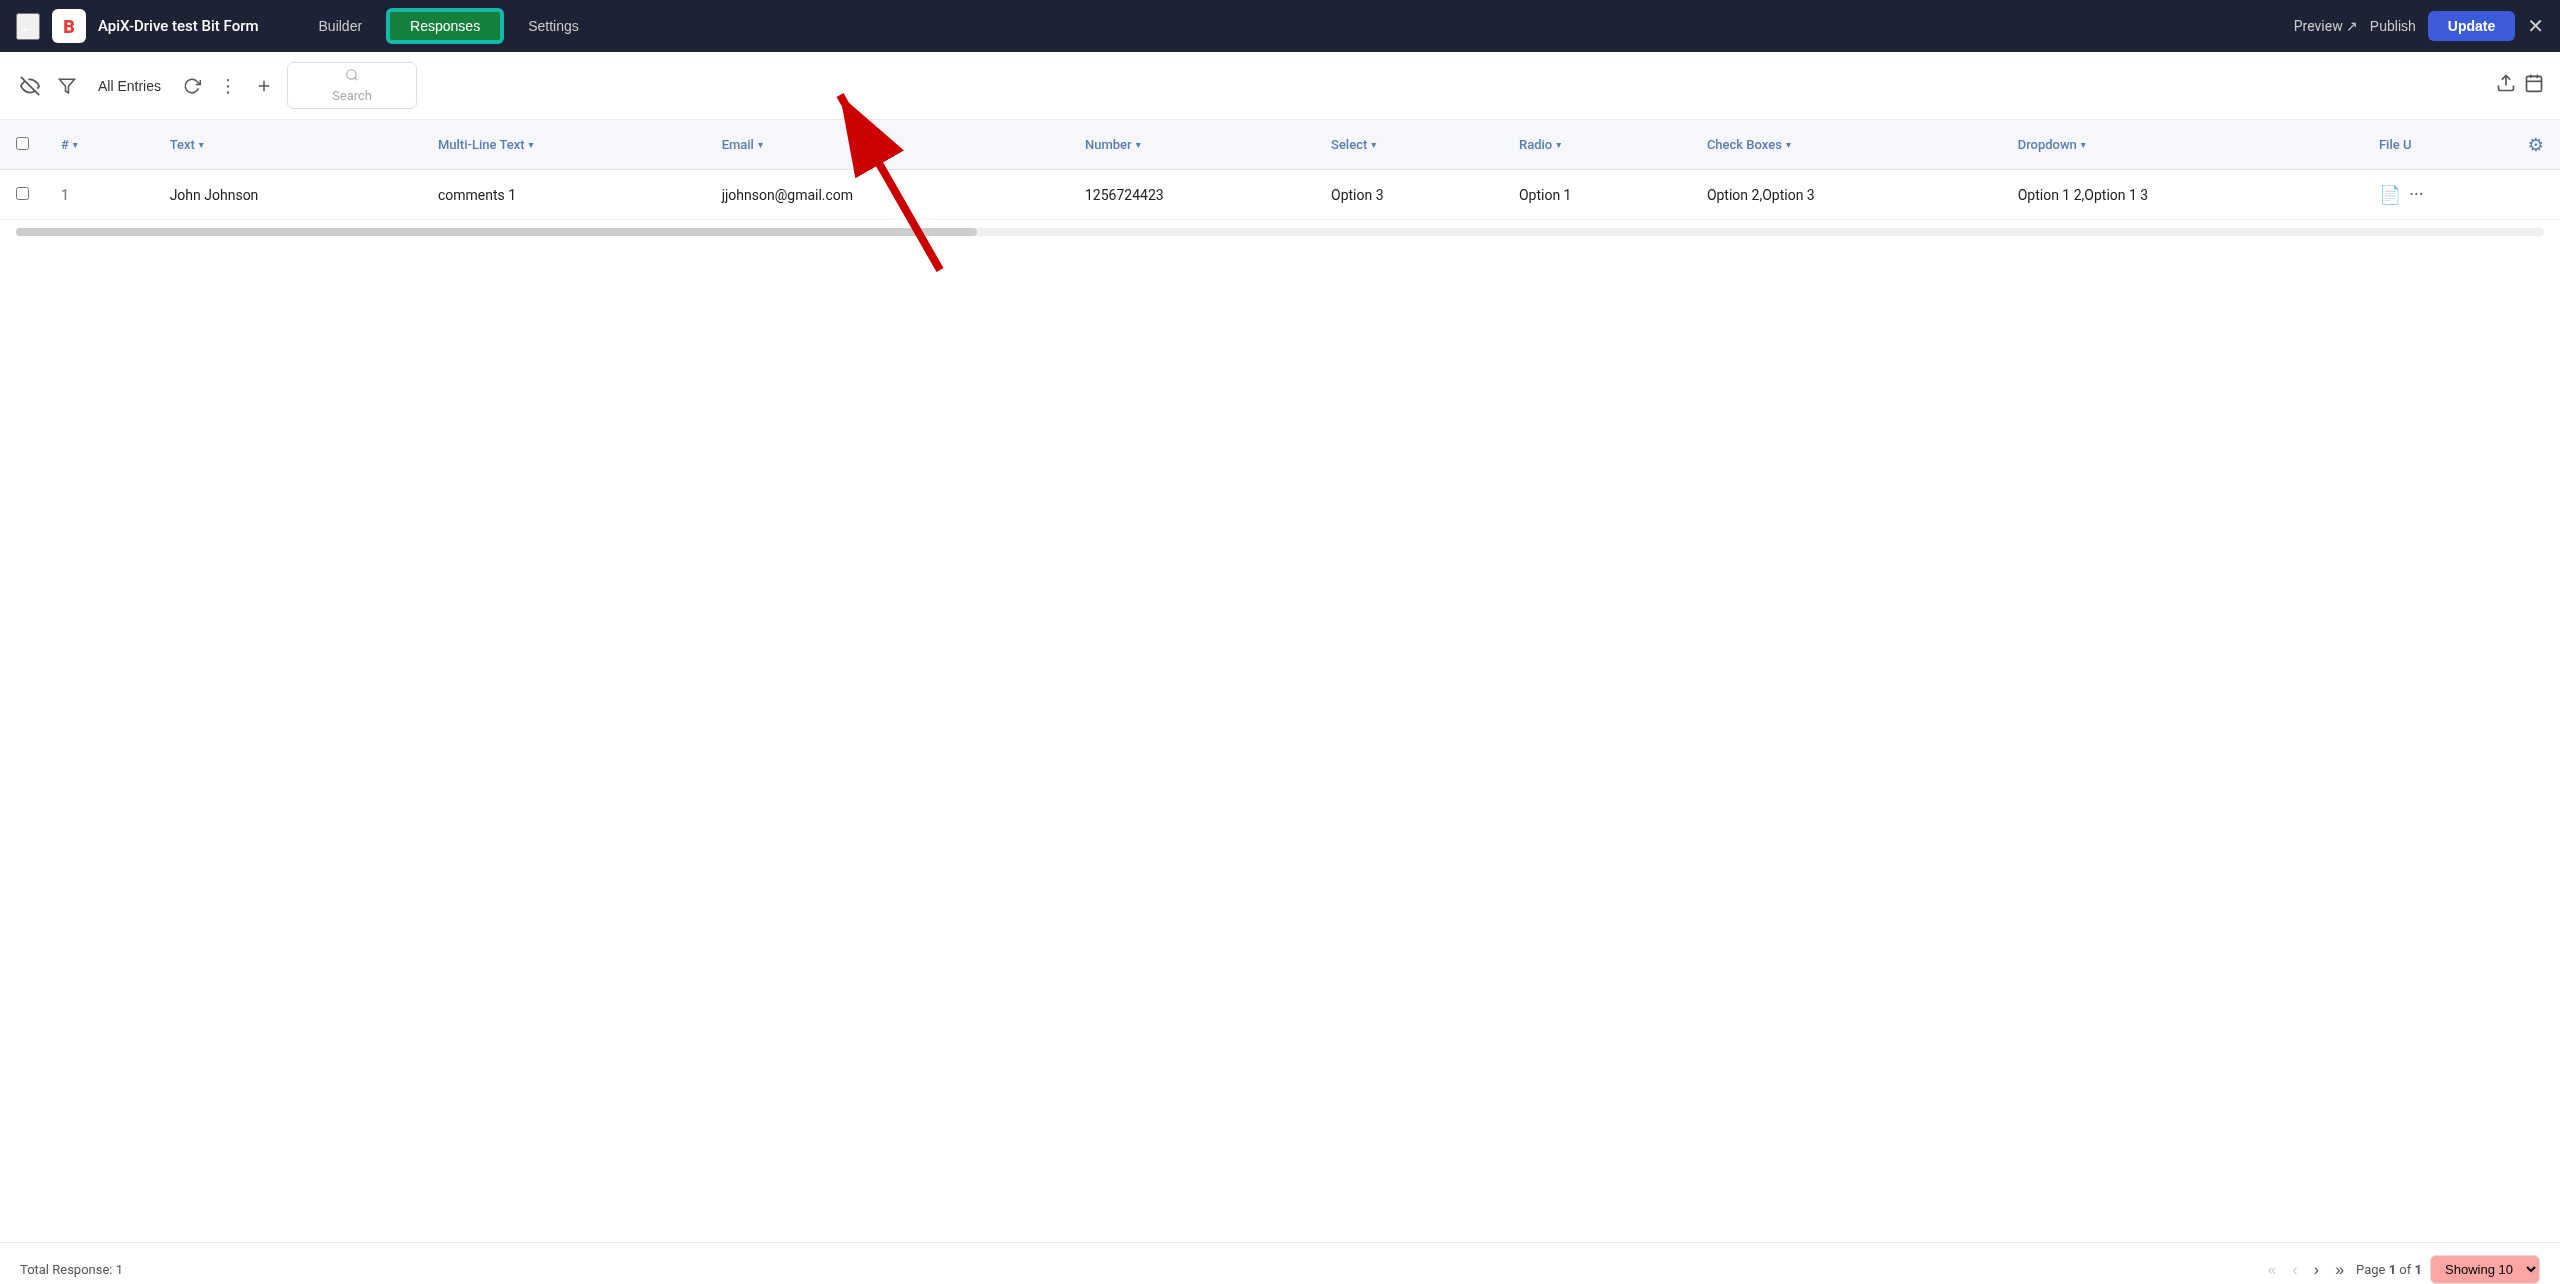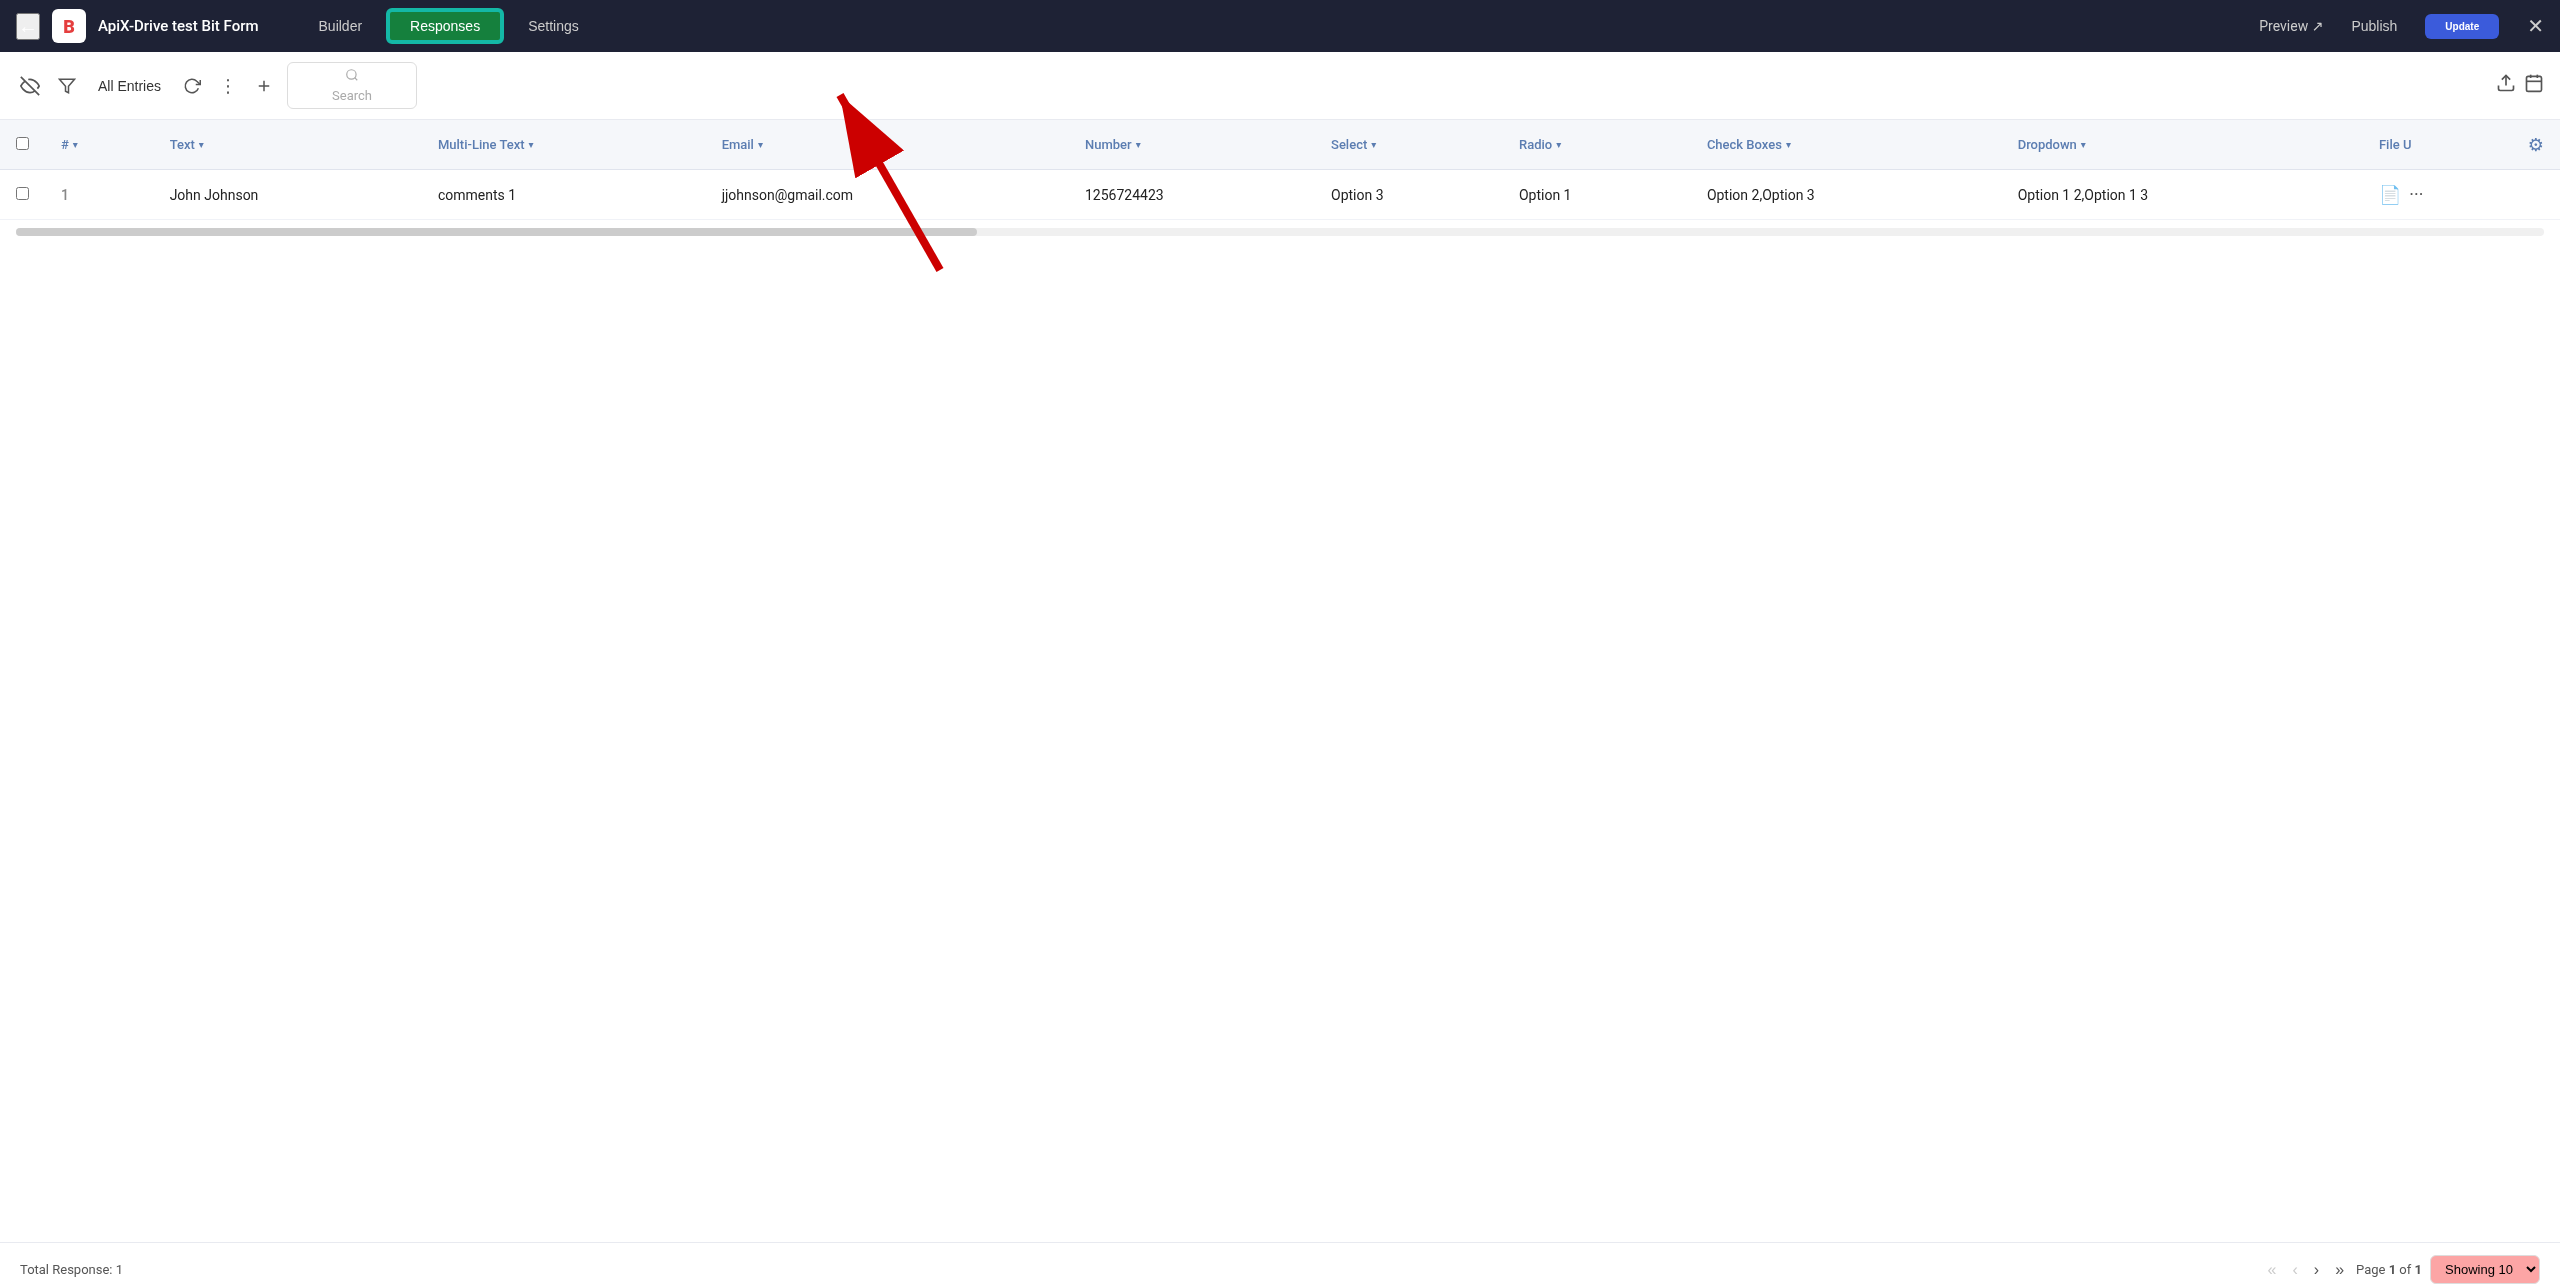--- a/index.html
+++ b/index.html
@@ -57,21 +57,21 @@
     }
     .nav-tab.active {
       background: #15803d;
       color: #fff;
       border: 4px solid #14b8a6;
     }
     .nav-right {
       margin-left: auto;
       display: flex;
       align-items: center;
-      gap: 28px;
+      gap: 12px;
     }
     .nav-preview {
       color: #ccc;
       font-size: 14px;
       cursor: pointer;
       display: flex;
       align-items: center;
       gap: 4px;
     }
     .nav-publish {
@@ -80,21 +80,21 @@
       cursor: pointer;
       background: none;
       border: none;
     }
     .nav-update {
       background: #3b5bdb;
       color: #fff;
       border: none;
       border-radius: 6px;
       padding: 7px 20px;
-      font-size: 10px;
+      font-size: 14px;
       font-weight: 600;
       cursor: pointer;
     }
     .nav-close {
       color: #ccc;
       font-size: 20px;
       cursor: pointer;
       background: none;
       border: none;
     }

